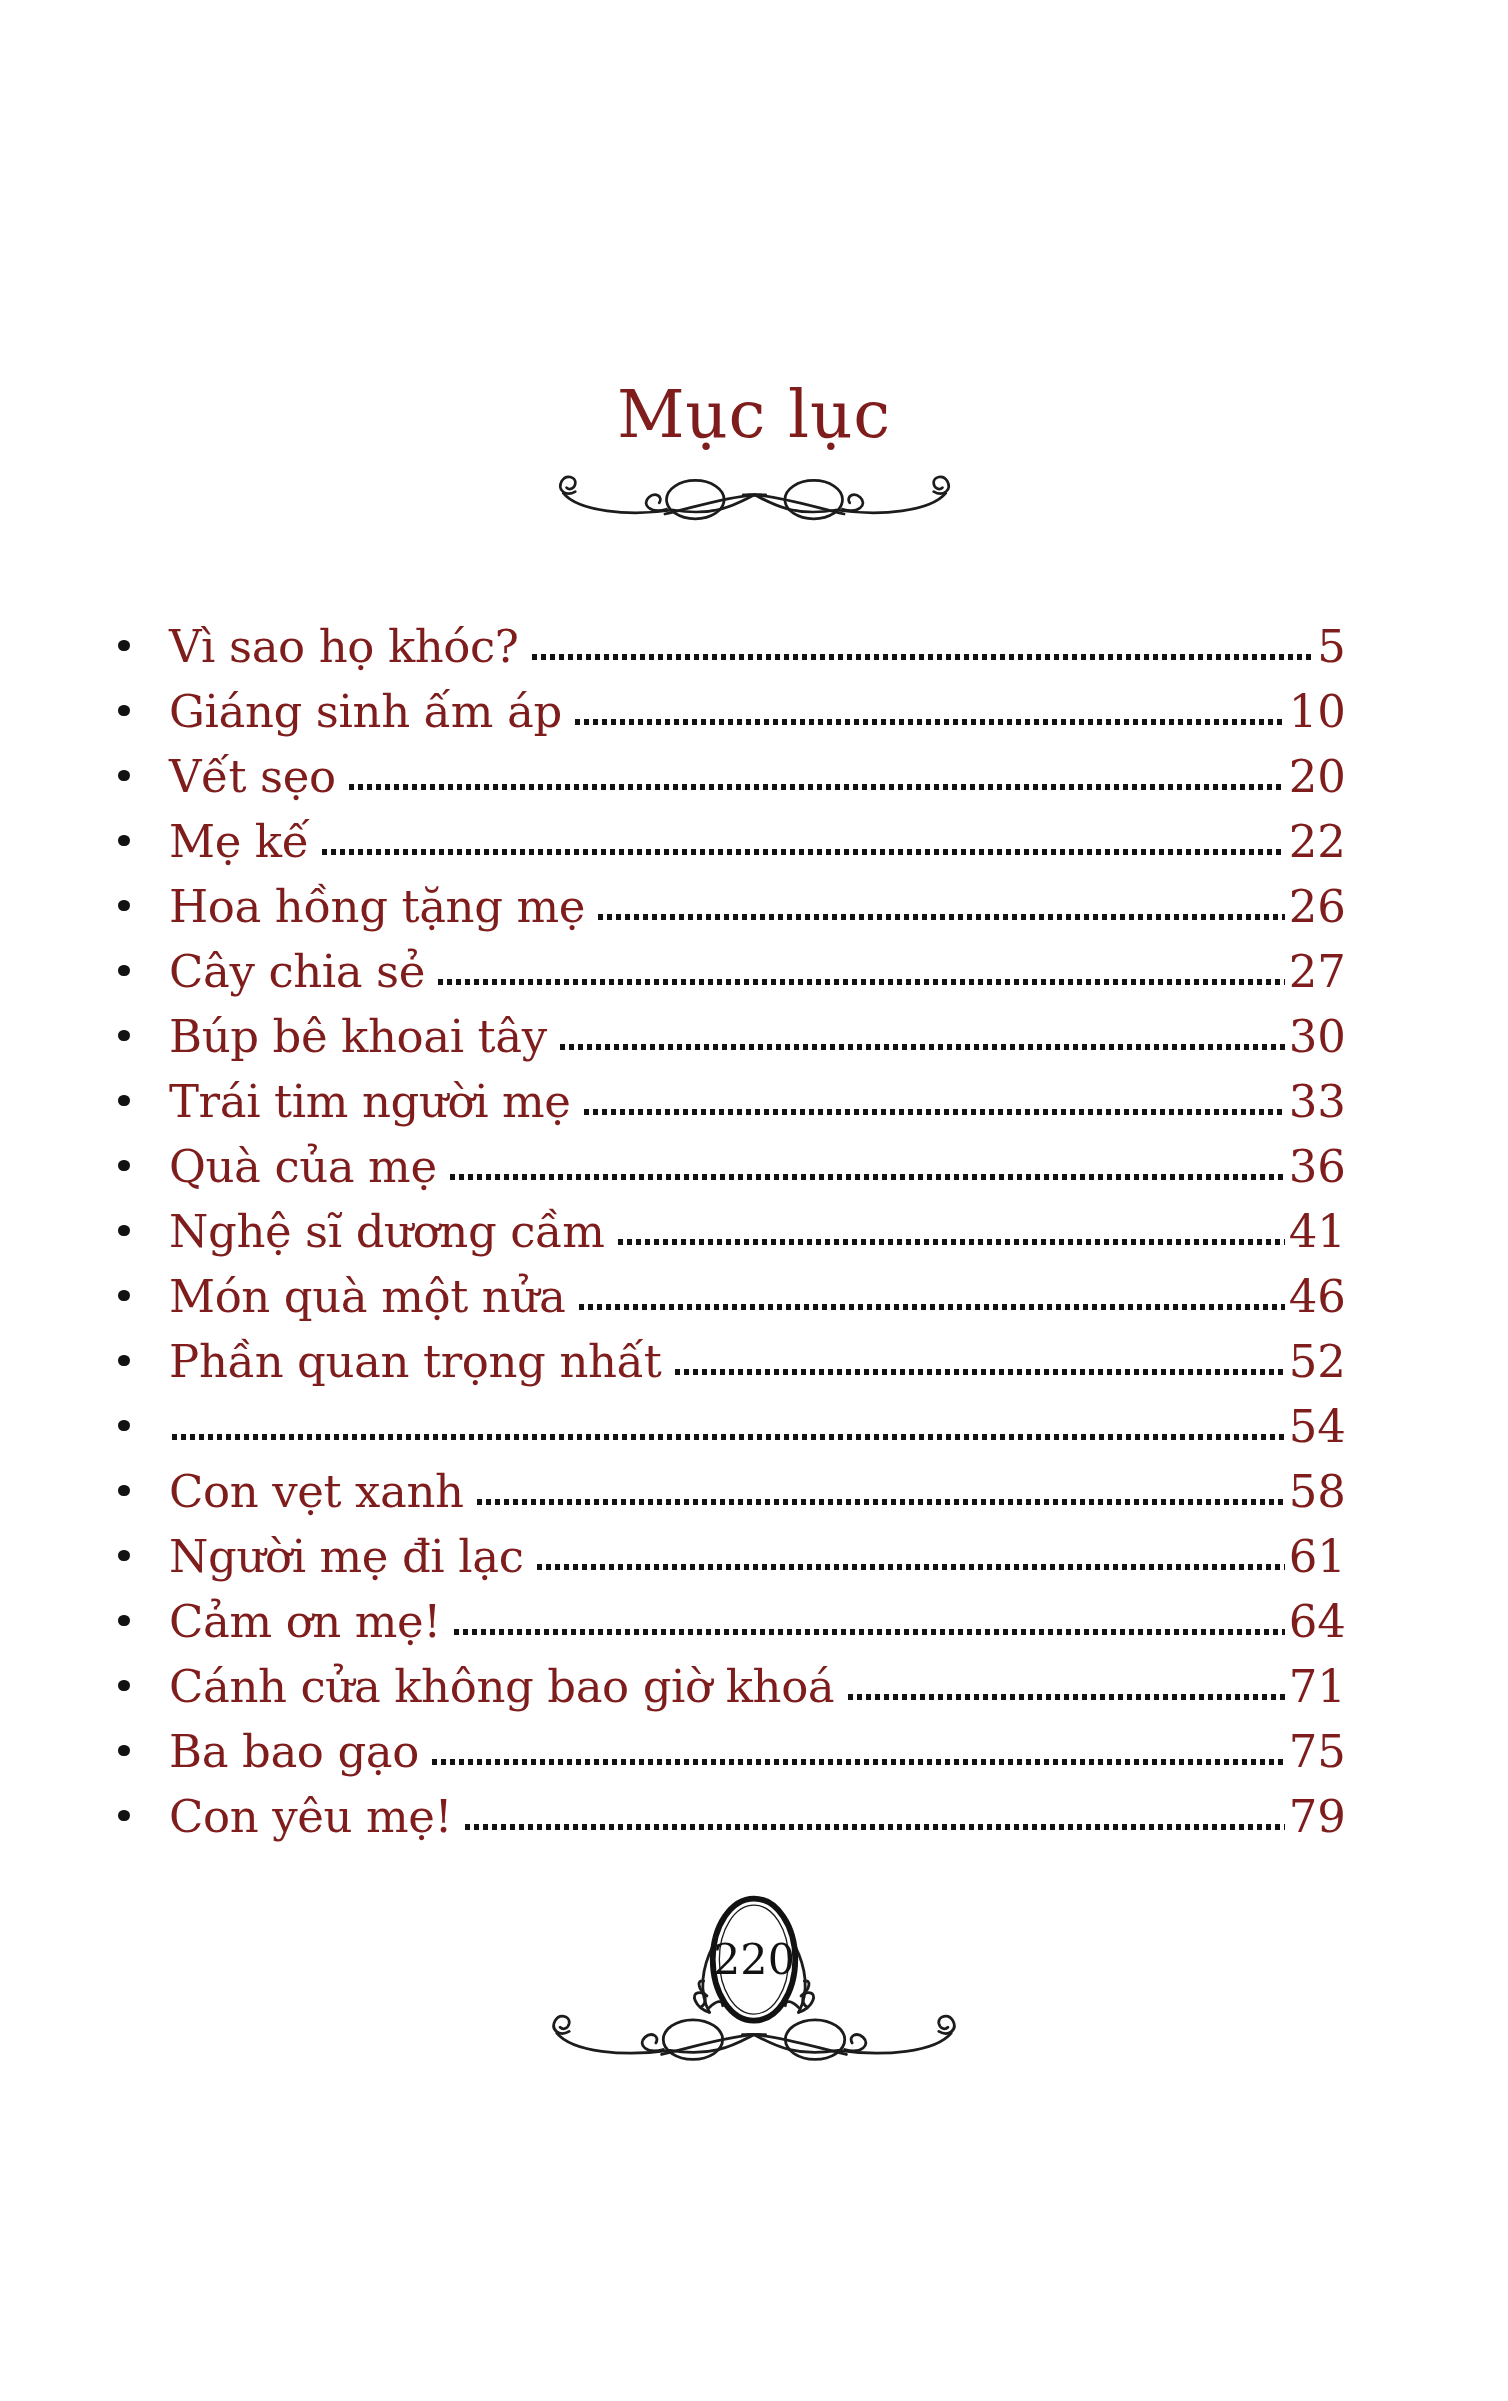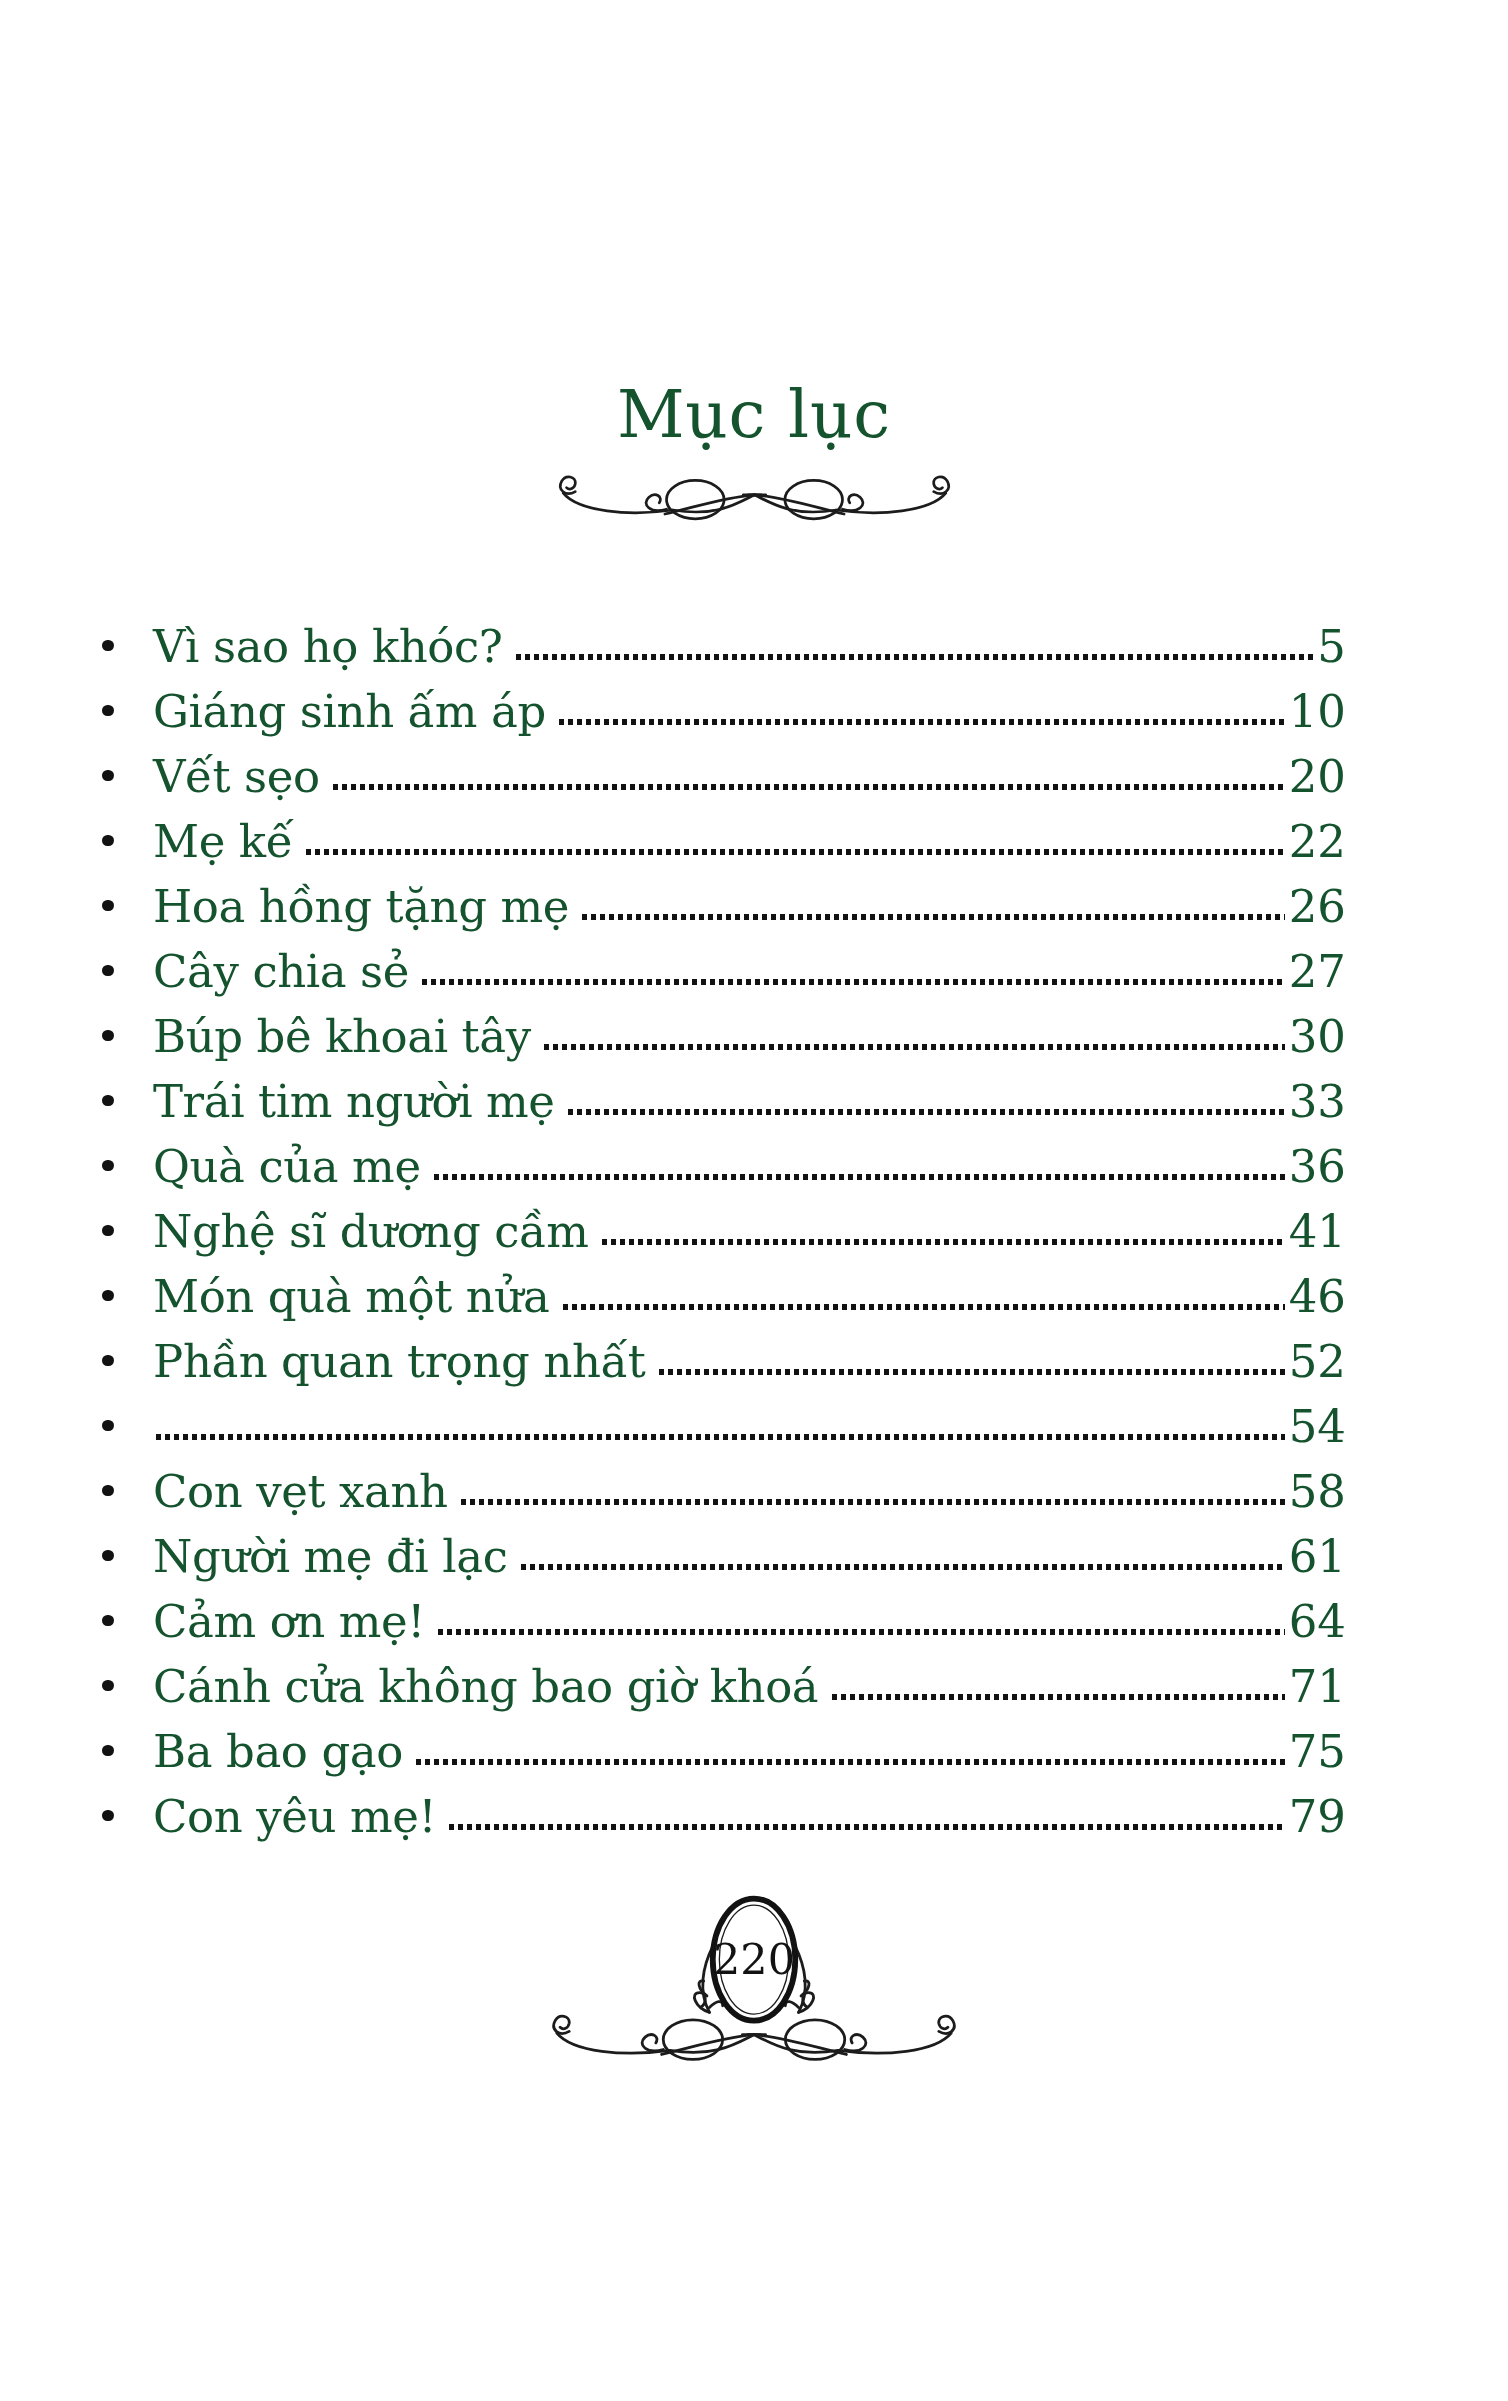--- a/index.html
+++ b/index.html
@@ -3,39 +3,39 @@
 <meta charset="utf-8">
 <style>
   html,body{margin:0;padding:0;background:#ffffff;}
   .page{
     position:relative;
     width:1508px;
     height:2401px;
     background:#ffffff;
     overflow:hidden;
     font-family:"DejaVu Serif","Liberation Serif",serif;
-    color:#14532d;
+    color:#7f1d1d;
   }
   .title{
     margin:0;
     padding-top:382px;
     font-size:66px;
     font-weight:normal;
     line-height:1;
     text-align:center;
     letter-spacing:0.8px;
   }
   .title-flourish{
     display:block;
     margin:21.5px auto 0 auto;
     width:401px;
     height:56px;
   }
   .toc{
-    margin:78px 0 0 0;
+    margin:78px 0 0 16px;
     padding:0 162px 0 102px;
     list-style:none;
   }
   .toc-row{
     display:flex;
     align-items:flex-end;
     height:65px;
   }
   .bullet-cell{
     width:51px;

